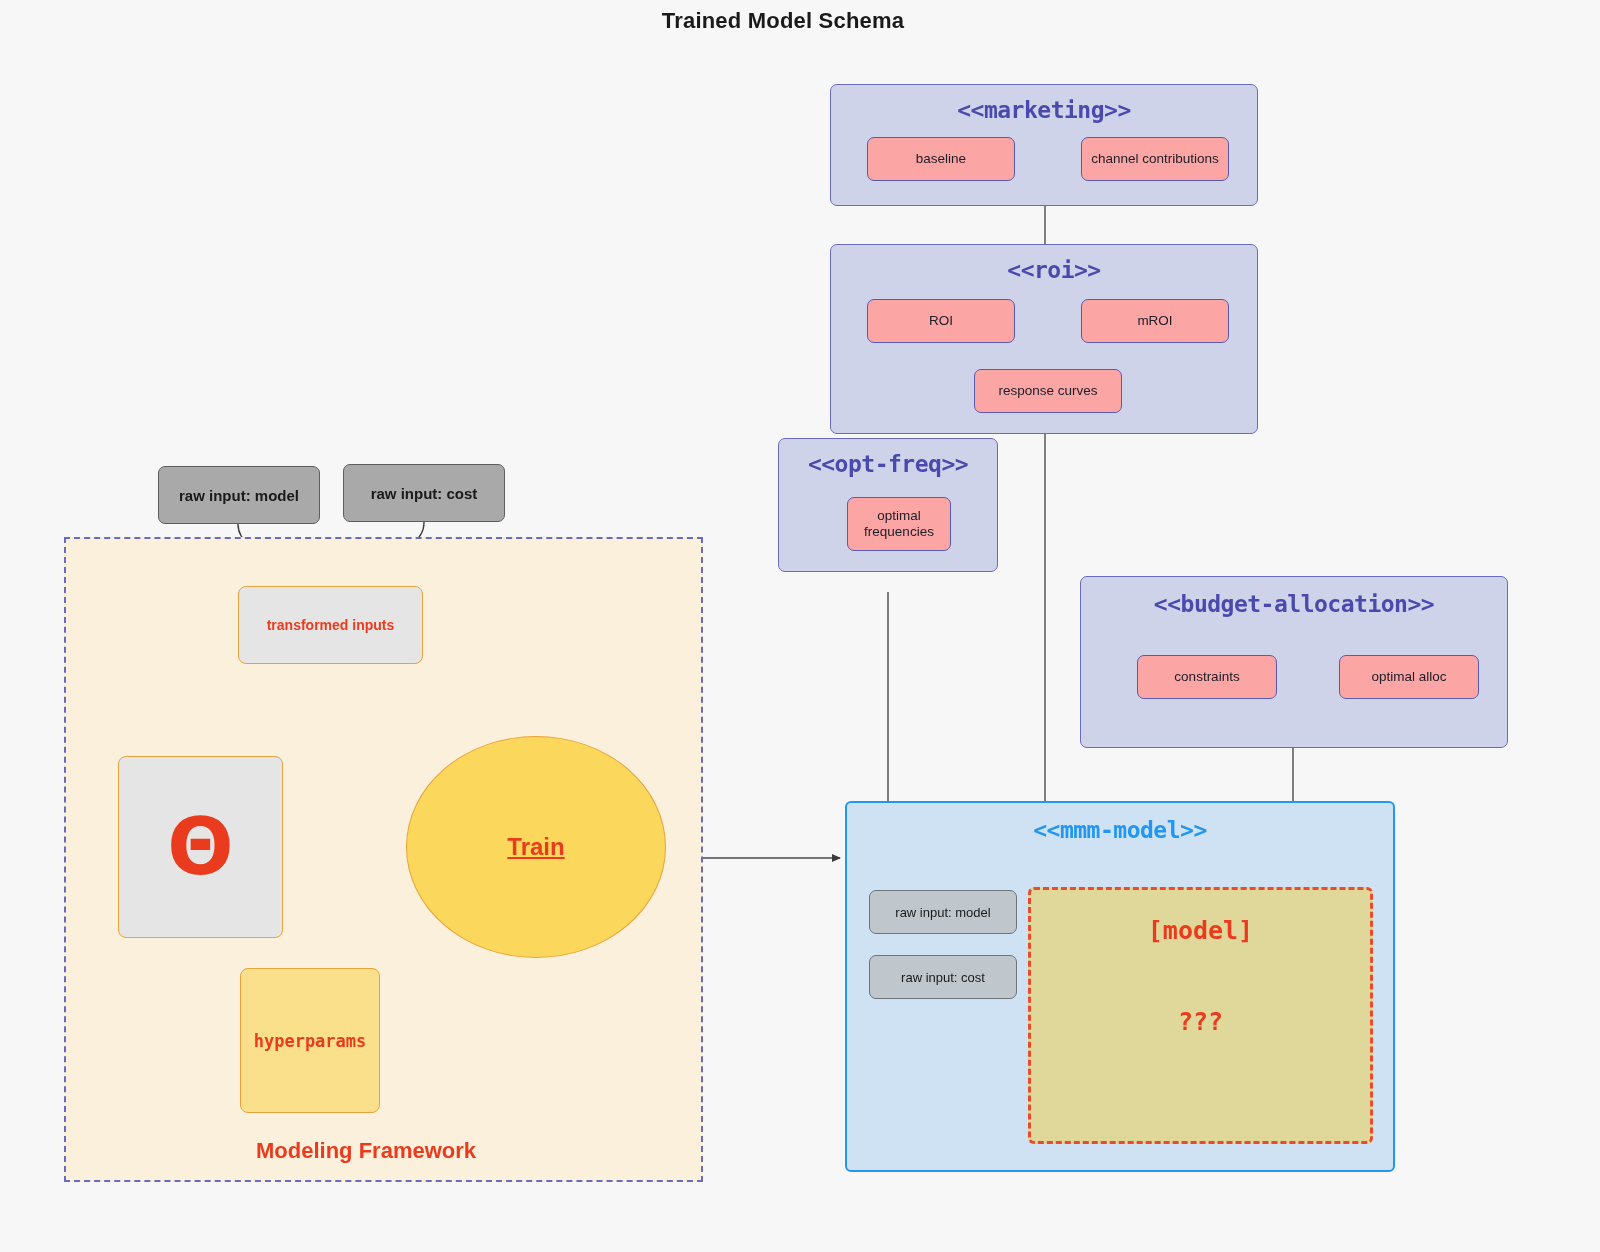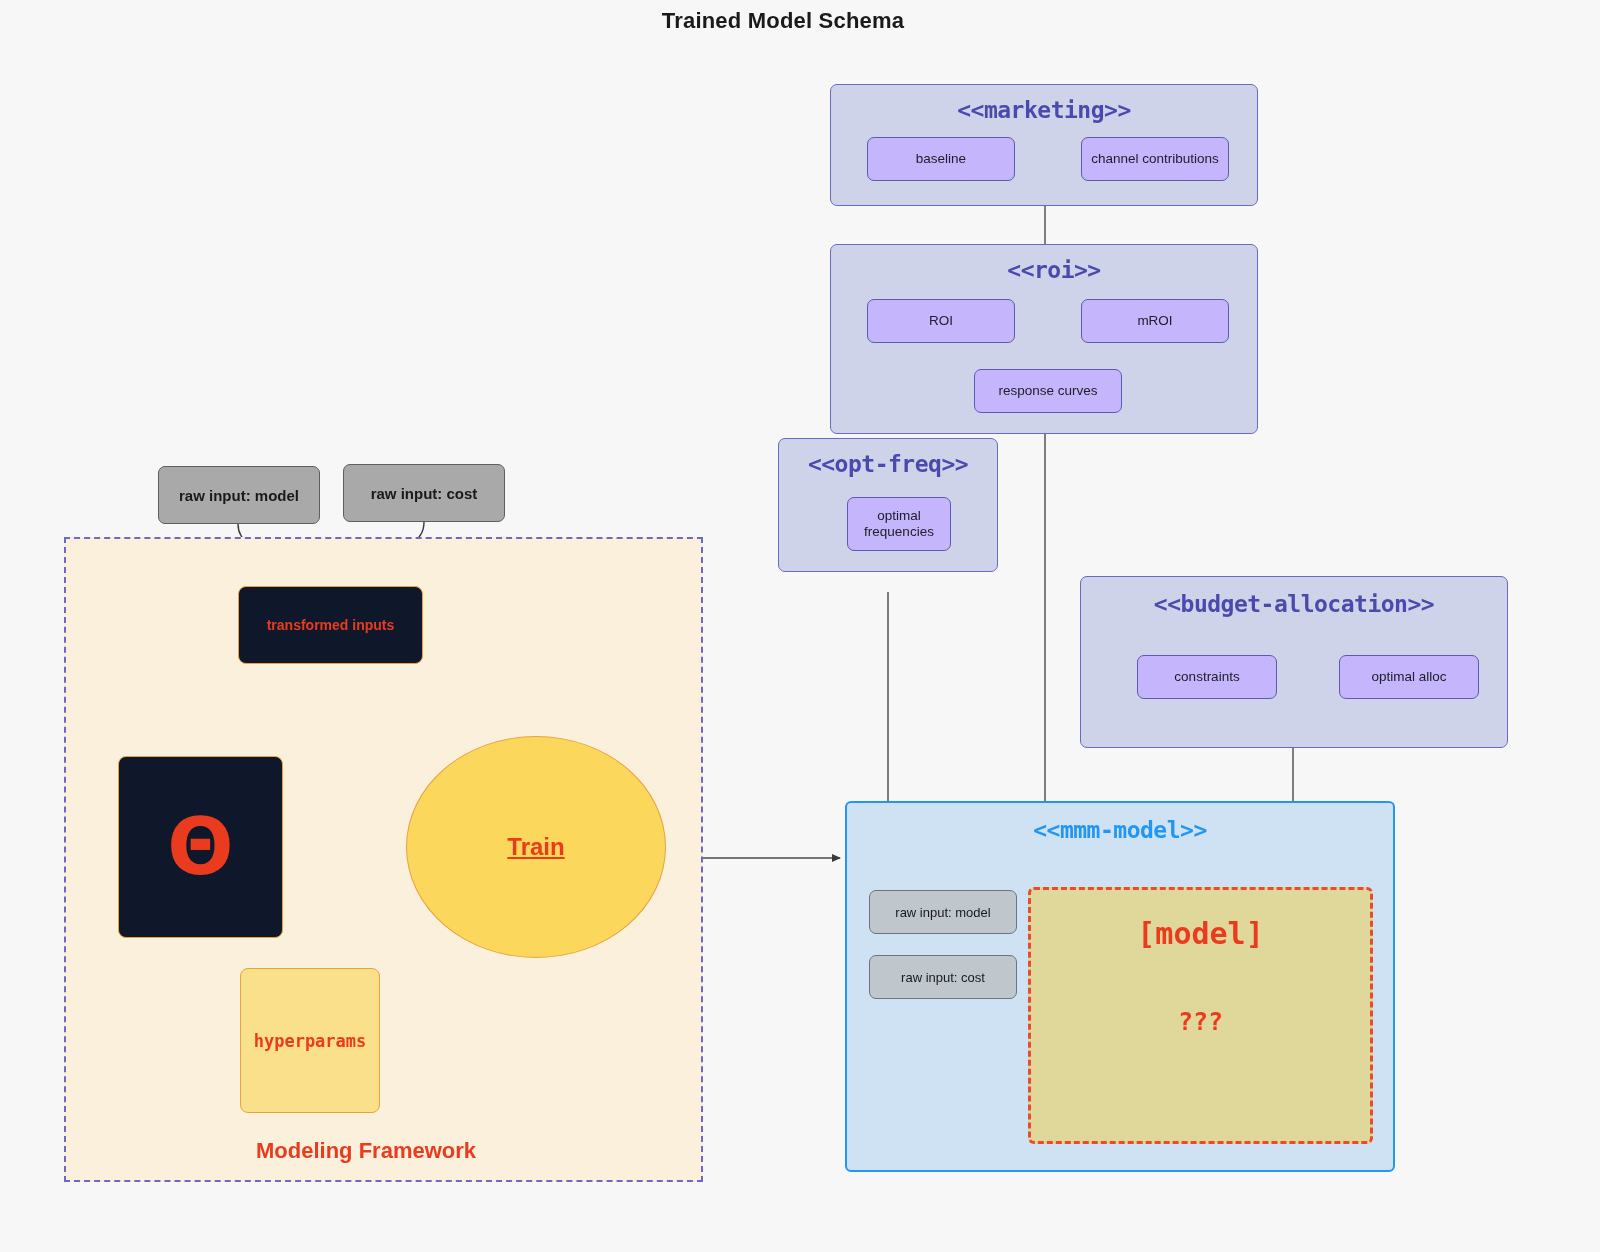--- a/index.html
+++ b/index.html
@@ -51,21 +51,21 @@
     font-family: "DejaVu Sans Mono", monospace;
     font-weight: bold;
     font-size: 23px;
     color: #4a4aae;
     letter-spacing: -0.5px;
   }
   
   .card {
     position: absolute;
     box-sizing: border-box;
-    background: #c4b5fd;
+    background: #fca5a5;
     border: 1.6px solid #5a5ab0;
     border-radius: 7px;
     display: flex;
     align-items: center;
     justify-content: center;
     font-size: 13.5px;
     color: #20202a;
     text-align: center;
     line-height: 1.15;
   }
@@ -131,21 +131,21 @@
   .framework-label {
     position: absolute;
     font-size: 22px;
     font-weight: bold;
     color: #eb3b1e;
   }
   
   .ycard {
     position: absolute;
     box-sizing: border-box;
-    background: #0f172a;
+    background: #e5e5e5;
     border: 1.6px solid #e8a33d;
     border-radius: 8px;
     display: flex;
     align-items: center;
     justify-content: center;
     color: #eb3b1e;
   }
   .ycard::before {
     content: "";
     position: absolute;
@@ -202,21 +202,21 @@
     border-radius: 6px;
   }
   .model-box .mtitle {
     position: absolute;
     left: 0;
     top: 26px;
     width: 100%;
     text-align: center;
     font-family: "DejaVu Sans Mono", monospace;
     font-weight: bold;
-    font-size: 30px;
+    font-size: 25px;
     color: #eb3b1e;
   }
   .model-box .mq {
     position: absolute;
     left: 0;
     top: 117px;
     width: 100%;
     text-align: center;
     font-family: "DejaVu Sans Mono", monospace;
     font-weight: bold;

